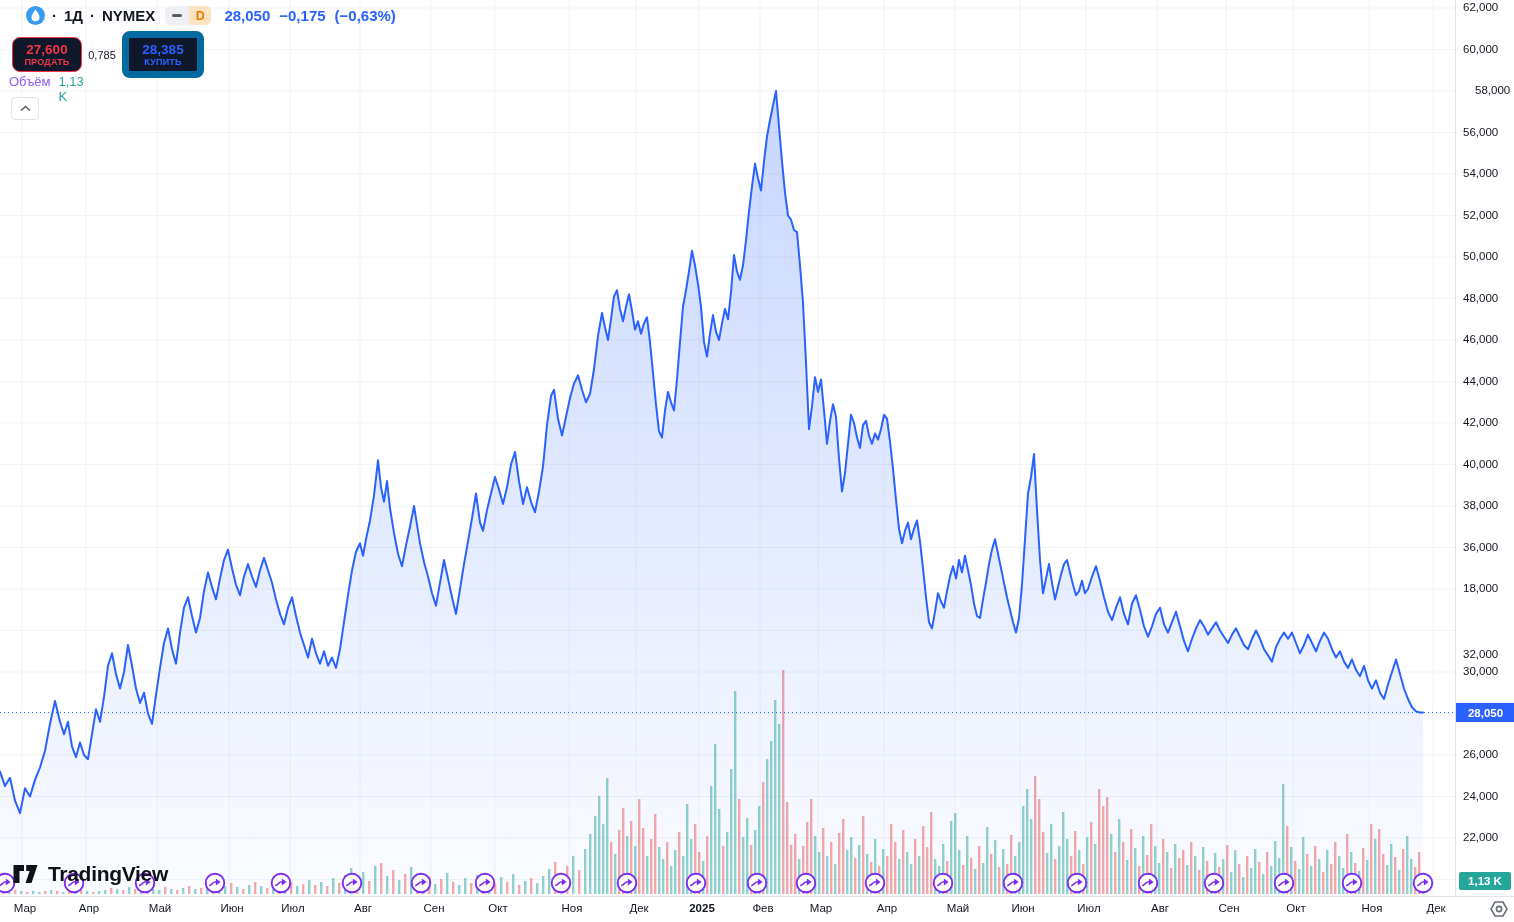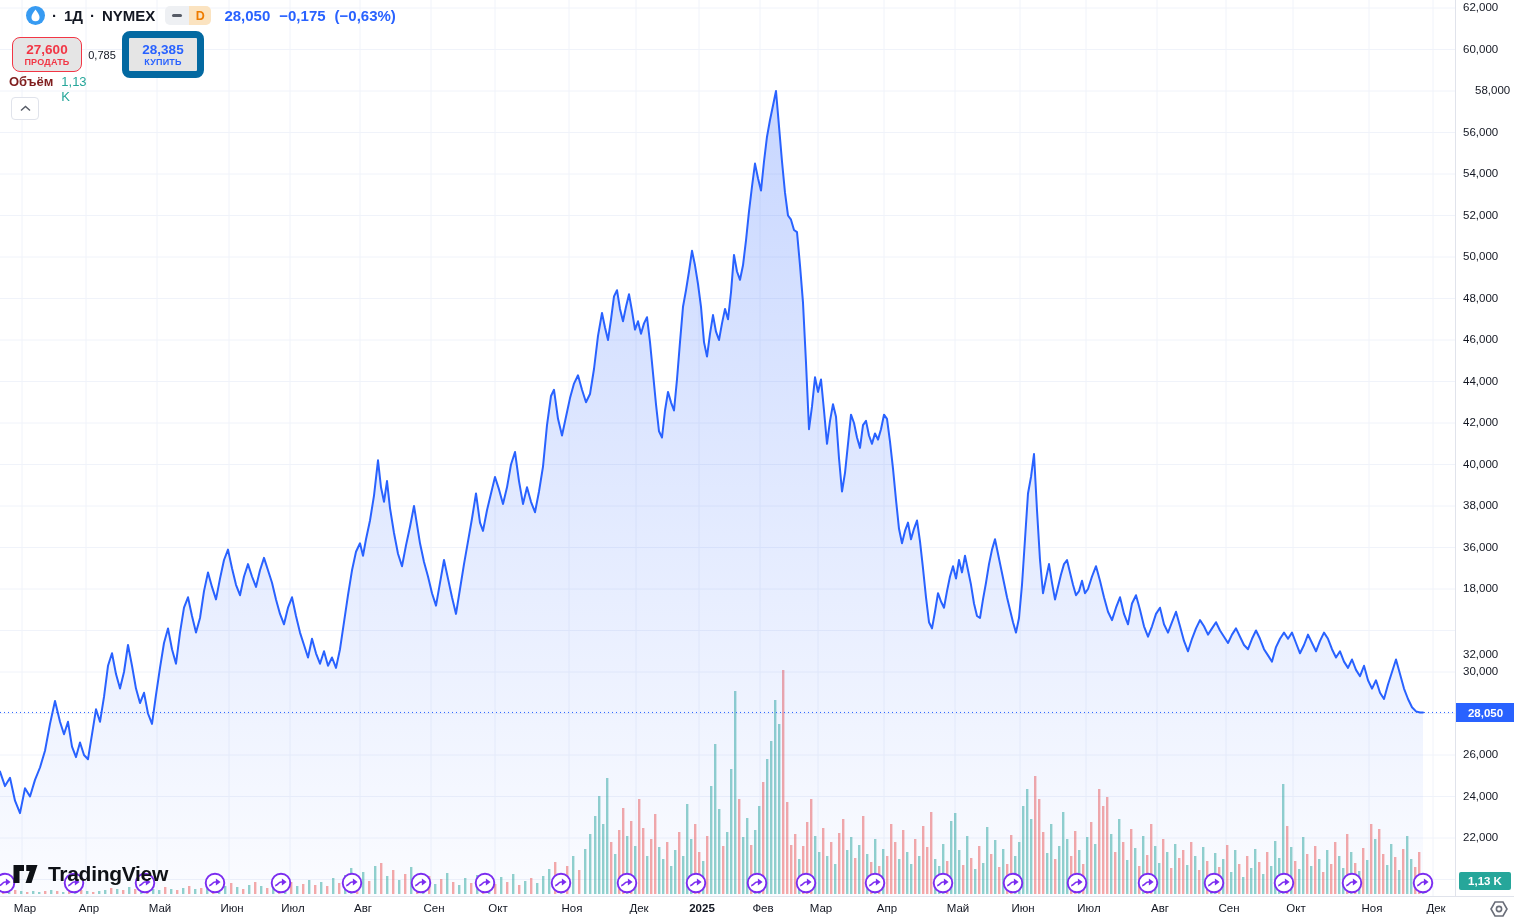--- a/index.html
+++ b/index.html
@@ -40,30 +40,30 @@
   .sym-dot{font-size:15px;font-weight:600;color:#131722;}
   .sym-meta{font-size:15px;font-weight:600;color:#131722;}
   #interval-pill{display:inline-flex;height:19px;border-radius:5px;overflow:hidden;margin-left:3px;cursor:pointer;}
   #interval-pill .seg-minus{background:#eef0f3;width:24px;display:flex;align-items:center;justify-content:center;}
   #interval-pill .seg-minus i{display:block;width:10px;height:3px;border-radius:2px;background:#565b66;}
   #interval-pill .seg-d{background:#fbe3c0;width:22px;display:flex;align-items:center;justify-content:center;
                         color:#ee7b00;font-size:12.5px;font-weight:700;}
   #price-row{display:flex;gap:9px;margin-left:6px;color:#2962ff;font-size:15px;font-weight:600;white-space:nowrap;}
   
   #trade-row{position:absolute;left:12px;top:31px;display:flex;align-items:center;}
-  .trade-btn{width:68px;height:33px;border-radius:8px;background:#e5e5e5;display:flex;flex-direction:column;
+  .trade-btn{width:68px;height:33px;border-radius:8px;background:#0f172a;display:flex;flex-direction:column;
              align-items:center;justify-content:center;cursor:pointer;line-height:1.15;}
   #sell-btn{border:1px solid #f23645;color:#f23645;}
   #buy-btn{border:7px solid #0369a1;color:#2962ff;}
   .trade-price{font-size:13.5px;font-weight:700;}
   .trade-label{font-size:9px;font-weight:600;letter-spacing:.2px;text-align:center;}
   #spread{width:40px;text-align:center;font-size:11px;color:#131722;}
   
   #volume-row{position:absolute;left:9px;top:74px;display:flex;gap:8px;font-size:13px;}
-  #volume-row .vlabel{color:#7f1d1d;font-weight:700;}
+  #volume-row .vlabel{color:#8b5cf6;font-weight:400;}
   #volume-row .vvalue{color:#26a69a;font-weight:500;}
   
   #collapse-btn{position:absolute;left:11px;top:97px;width:26px;height:21px;border:1px solid #e0e3eb;
                 border-radius:4px;background:#fff;display:flex;align-items:center;justify-content:center;cursor:pointer;}
 </style>
 </head>
 <body>
 
 <div id="app">
 

